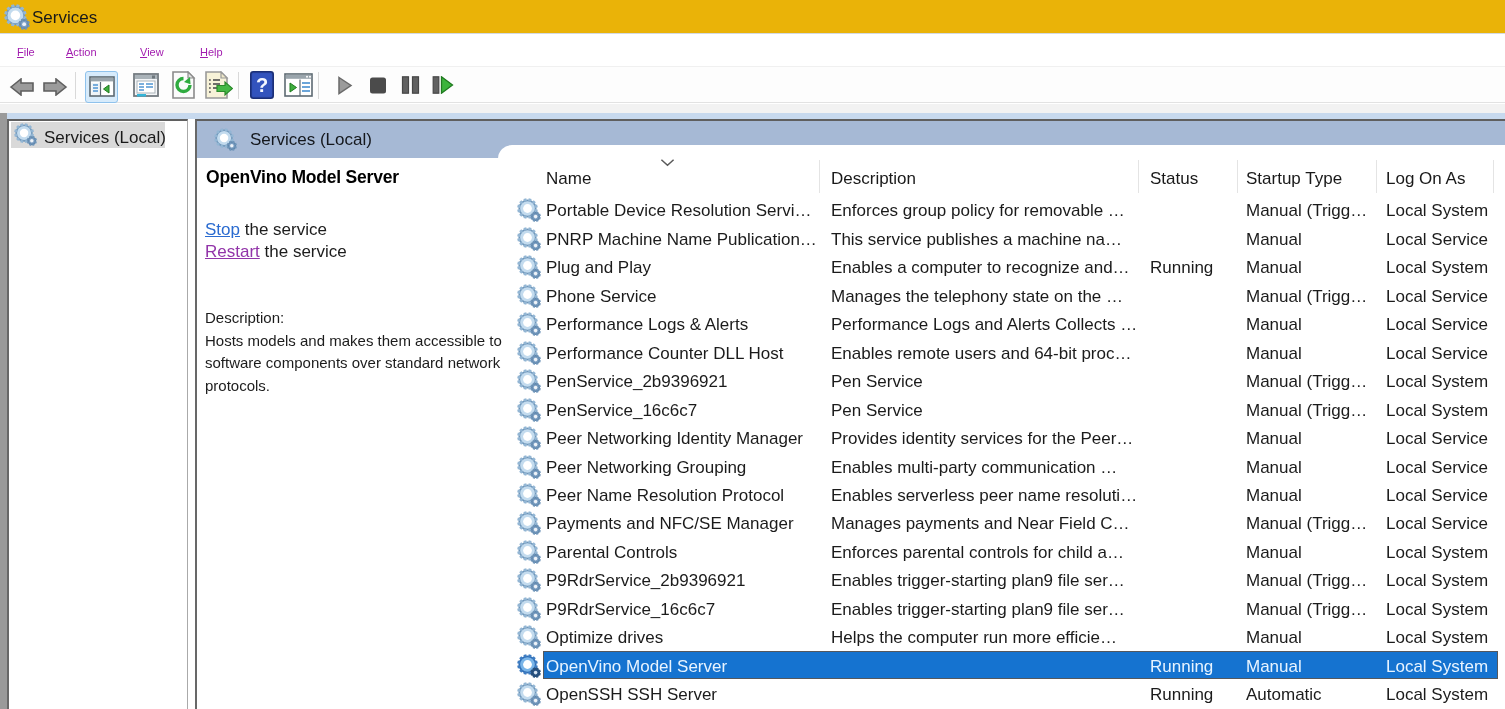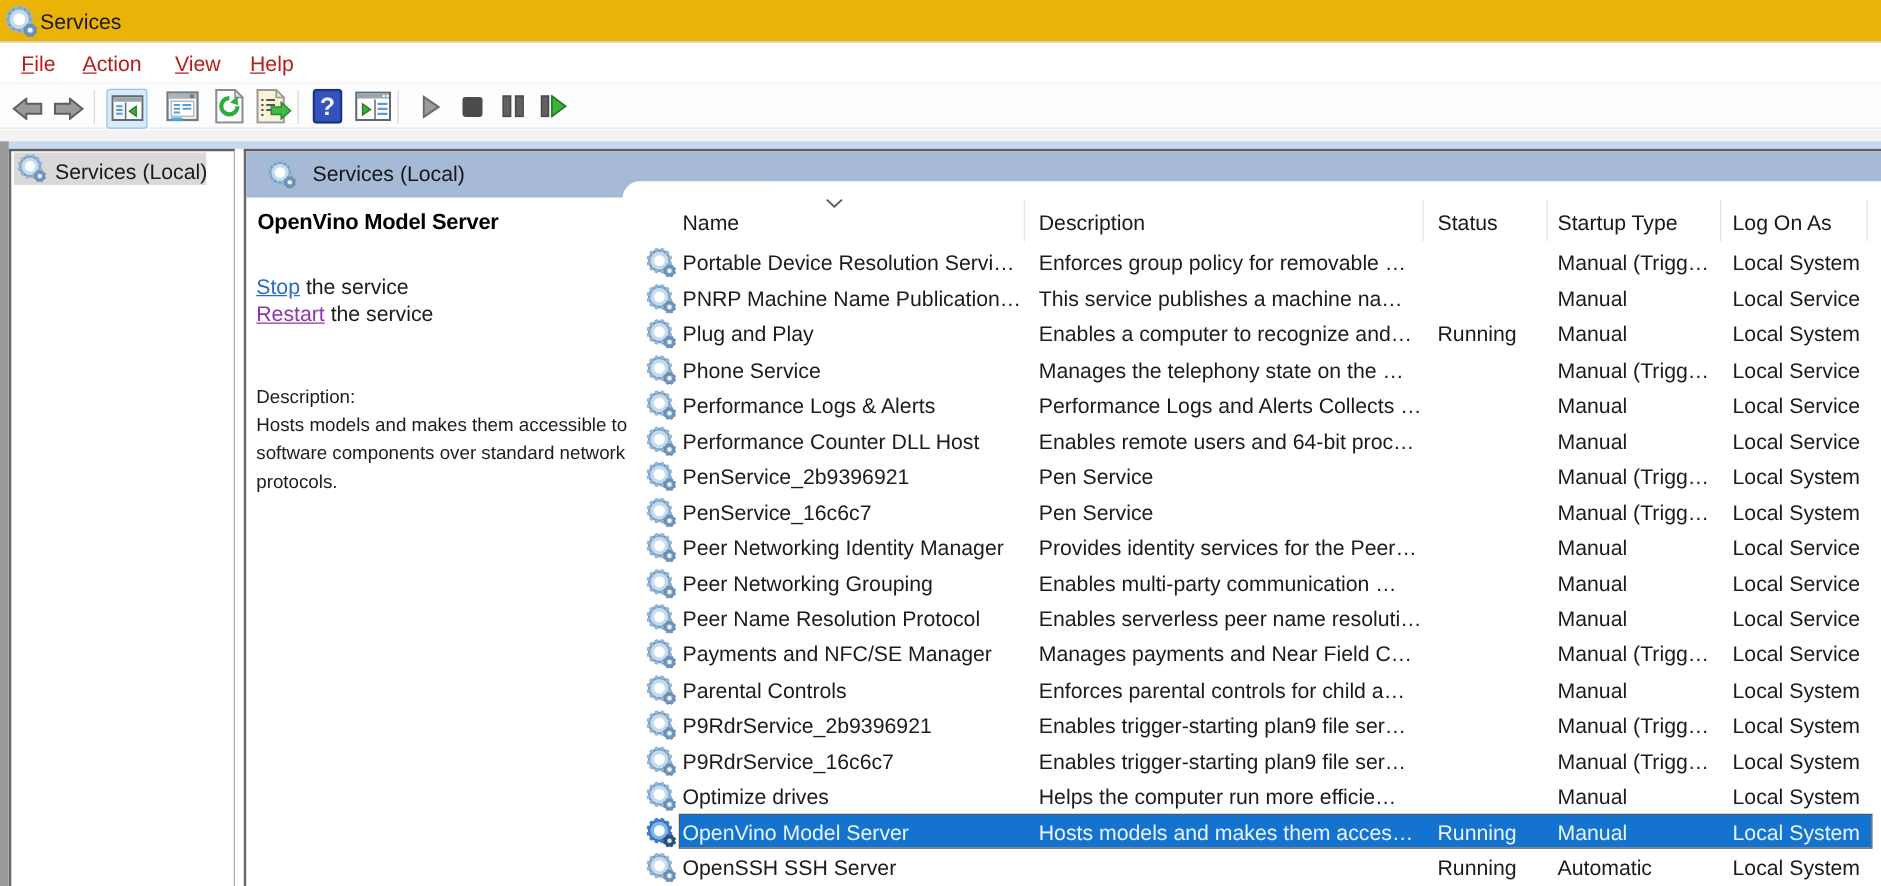--- a/index.html
+++ b/index.html
@@ -1,19 +1,19 @@
 <!DOCTYPE html>
 <html><head><meta charset="utf-8"><style>
 html,body{margin:0;padding:0;width:1505px;height:709px;overflow:hidden;
  font-family:"Liberation Sans",sans-serif;background:#fff;}
 *{box-sizing:border-box}
 .abs{position:absolute}
 #titlebar{position:absolute;left:0;top:0;width:1505px;height:34px;background:#eab308;border-bottom:1px solid #d4dae2}
 #titlebar .t{position:absolute;left:32px;top:8.4px;font-size:17px;line-height:20px;color:#1a1a1a}
-#menubar{position:absolute;left:0;top:35px;width:1505px;height:32px;background:#fff;font-size:17px;line-height:20px;color:#b91c1c}
+#menubar{position:absolute;left:0;top:35px;width:1505px;height:32px;background:#fff;font-size:11px;line-height:20px;color:#a21caf}
 #menubar span{position:absolute;top:7px}
 #toolbar{position:absolute;left:0;top:67px;width:1505px;height:36px;background:#fdfdfd;border-bottom:1px solid #e2e2e2}
 .tsep{position:absolute;top:5px;width:1px;height:27px;background:#d9d9d9}
 #graystrip{position:absolute;left:0;top:104px;width:1505px;height:9px;background:#f2f2f2}
 #bluestrip{position:absolute;left:7px;top:113px;width:1498px;height:6px;background:#c7d9ee}
 #lborder{position:absolute;left:0;top:113px;width:7px;height:596px;background:#9a9a9a}
 #tree{position:absolute;left:7px;top:119px;width:181px;height:590px;background:#fff;
  border-top:2px solid #5f5f5f;border-left:2px solid #686868;border-right:1px solid #aaa}
 #treeitem{position:absolute;left:2px;top:1px;width:154px;height:26px;background:#d9d9d9}
 #treeitem .txt{position:absolute;left:33px;top:5.5px;font-size:17px;line-height:20px;color:#1a1a1a;white-space:nowrap}
@@ -412,21 +412,20 @@
     <span class="c3"></span>
     <span class="c4">Manual</span>
     <span class="c5">Local System</span>
   </div>
 <div class="row sel" style="top:651.6px">
     <div class="selbg"></div>
     <svg class="gico" viewBox="0 0 24 24">
       <use href="#gearS"></use>
     </svg>
     <span class="c1">OpenVino Model Server</span>
-    <span class="c2">Hosts models and makes them acces…</span>
     <span class="c3">Running</span>
     <span class="c4">Manual</span>
     <span class="c5">Local System</span>
   </div>
 <div class="row" style="top:680.0px">
     <svg class="gico" viewBox="0 0 24 24">
       <use href="#gear"></use>
     </svg>
     <span class="c1">OpenSSH SSH Server</span>
     <span class="c3">Running</span>

